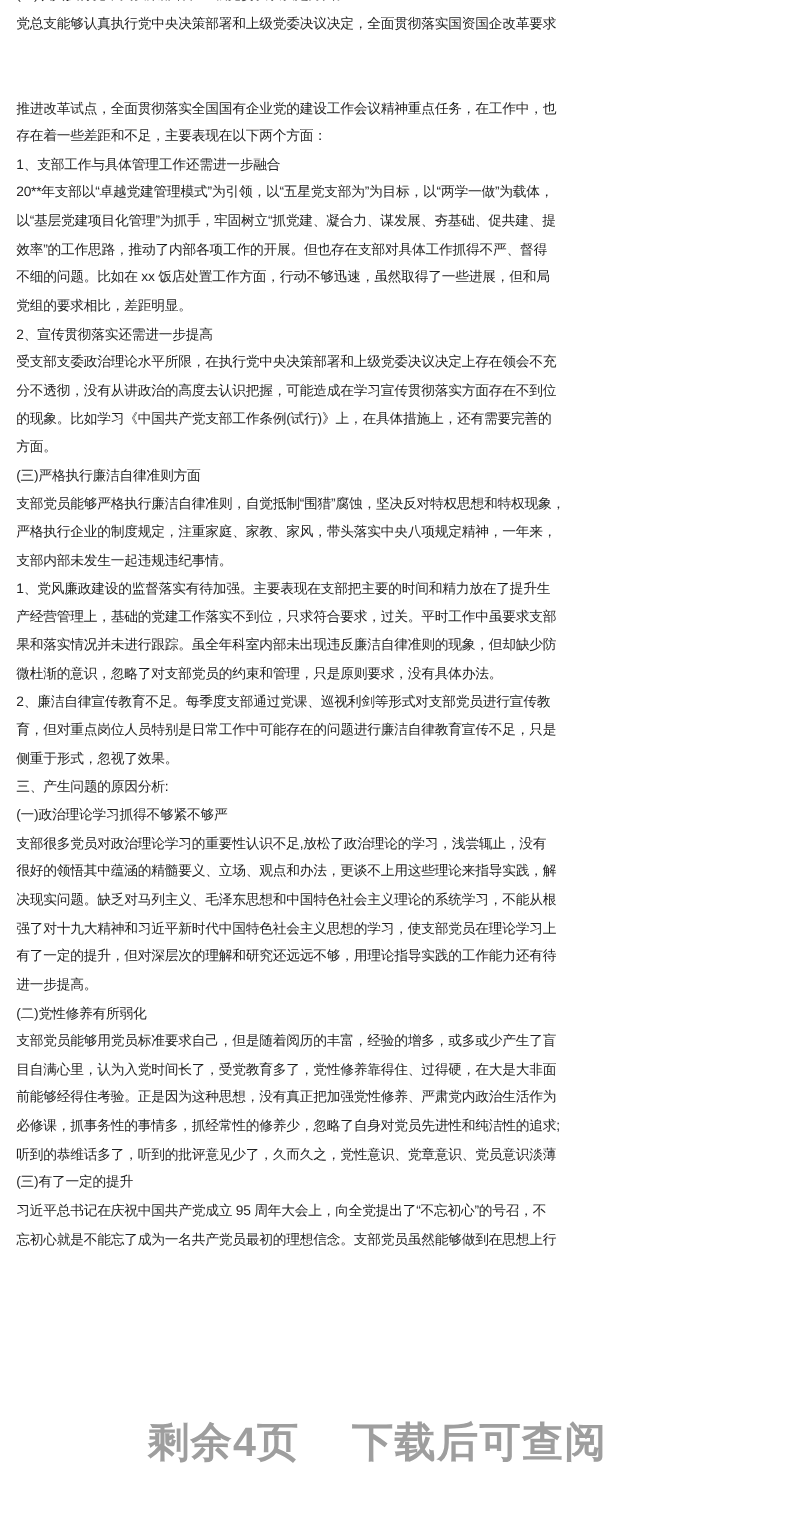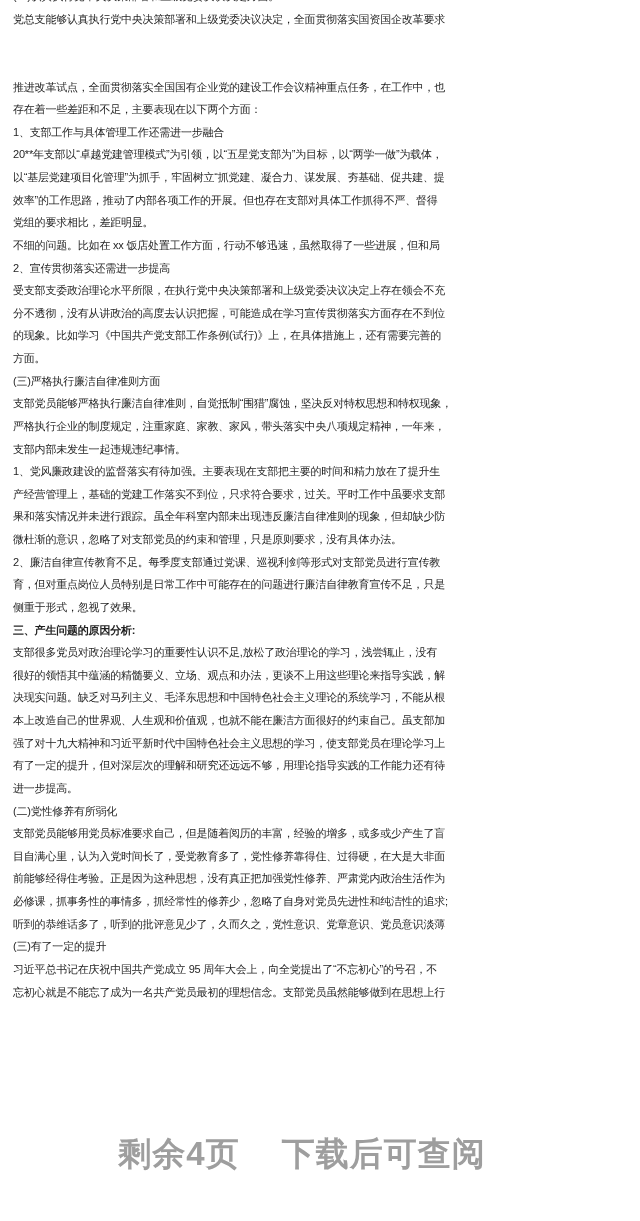--- a/index.html
+++ b/index.html
@@ -23,21 +23,21 @@
   .line {
     font-size: 11px;
     line-height: 22.63px;
     height: 22.63px;
     white-space: nowrap;
     overflow: hidden;
     color: #1f1f1f;
     letter-spacing: -0.2px;
   }
   .line.bold {
-    font-weight: bold;
+    font-weight: normal;
   }
   .footer {
     position: absolute;
     top: 1134px;
     left: 0;
     width: 604px;
     display: flex;
     justify-content: center;
     align-items: baseline;
     gap: 42px;
@@ -56,43 +56,43 @@
       <div class="line">(二)认真执行党中央决策部署和上级党委决议决定方面。</div>
       <div class="line">党总支能够认真执行党中央决策部署和上级党委决议决定，全面贯彻落实国资国企改革要求</div>
       <div class="line">&nbsp;</div>
       <div class="line">&nbsp;</div>
       <div class="line">推进改革试点，全面贯彻落实全国国有企业党的建设工作会议精神重点任务，在工作中，也</div>
       <div class="line">存在着一些差距和不足，主要表现在以下两个方面：</div>
       <div class="line">1、支部工作与具体管理工作还需进一步融合</div>
       <div class="line">20**年支部以“卓越党建管理模式”为引领，以“五星党支部为”为目标，以“两学一做”为载体，</div>
       <div class="line">以“基层党建项目化管理”为抓手，牢固树立“抓党建、凝合力、谋发展、夯基础、促共建、提</div>
       <div class="line">效率”的工作思路，推动了内部各项工作的开展。但也存在支部对具体工作抓得不严、督得</div>
+      <div class="line">不细的问题。比如在 xx 饭店处置工作方面，行动不够迅速，虽然取得了一些进展，但和局</div>
       <div class="line">党组的要求相比，差距明显。</div>
-      <div class="line">不细的问题。比如在 xx 饭店处置工作方面，行动不够迅速，虽然取得了一些进展，但和局</div>
       <div class="line">2、宣传贯彻落实还需进一步提高</div>
       <div class="line">受支部支委政治理论水平所限，在执行党中央决策部署和上级党委决议决定上存在领会不充</div>
       <div class="line">分不透彻，没有从讲政治的高度去认识把握，可能造成在学习宣传贯彻落实方面存在不到位</div>
       <div class="line">的现象。比如学习《中国共产党支部工作条例(试行)》上，在具体措施上，还有需要完善的</div>
       <div class="line">方面。</div>
       <div class="line">(三)严格执行廉洁自律准则方面</div>
       <div class="line">支部党员能够严格执行廉洁自律准则，自觉抵制“围猎”腐蚀，坚决反对特权思想和特权现象，</div>
       <div class="line">严格执行企业的制度规定，注重家庭、家教、家风，带头落实中央八项规定精神，一年来，</div>
       <div class="line">支部内部未发生一起违规违纪事情。</div>
       <div class="line">1、党风廉政建设的监督落实有待加强。主要表现在支部把主要的时间和精力放在了提升生</div>
       <div class="line">产经营管理上，基础的党建工作落实不到位，只求符合要求，过关。平时工作中虽要求支部</div>
       <div class="line">果和落实情况并未进行跟踪。虽全年科室内部未出现违反廉洁自律准则的现象，但却缺少防</div>
       <div class="line">微杜渐的意识，忽略了对支部党员的约束和管理，只是原则要求，没有具体办法。</div>
       <div class="line">2、廉洁自律宣传教育不足。每季度支部通过党课、巡视利剑等形式对支部党员进行宣传教</div>
       <div class="line">育，但对重点岗位人员特别是日常工作中可能存在的问题进行廉洁自律教育宣传不足，只是</div>
       <div class="line">侧重于形式，忽视了效果。</div>
       <div class="line bold">三、产生问题的原因分析:</div>
+      <div class="line">(一)政治理论学习抓得不够紧不够严</div>
       <div class="line">支部很多党员对政治理论学习的重要性认识不足,放松了政治理论的学习，浅尝辄止，没有</div>
       <div class="line">很好的领悟其中蕴涵的精髓要义、立场、观点和办法，更谈不上用这些理论来指导实践，解</div>
       <div class="line">决现实问题。缺乏对马列主义、毛泽东思想和中国特色社会主义理论的系统学习，不能从根</div>
-      <div class="line">本上改造自己的世界观、人生观和价值观，也就不能在廉洁方面很好的约束自己。虽支部加</div>
       <div class="line">强了对十九大精神和习近平新时代中国特色社会主义思想的学习，使支部党员在理论学习上</div>
       <div class="line">有了一定的提升，但对深层次的理解和研究还远远不够，用理论指导实践的工作能力还有待</div>
       <div class="line">进一步提高。</div>
       <div class="line">(二)党性修养有所弱化</div>
       <div class="line">支部党员能够用党员标准要求自己，但是随着阅历的丰富，经验的增多，或多或少产生了盲</div>
       <div class="line">目自满心里，认为入党时间长了，受党教育多了，党性修养靠得住、过得硬，在大是大非面</div>
       <div class="line">前能够经得住考验。正是因为这种思想，没有真正把加强党性修养、严肃党内政治生活作为</div>
       <div class="line">必修课，抓事务性的事情多，抓经常性的修养少，忽略了自身对党员先进性和纯洁性的追求;</div>
       <div class="line">听到的恭维话多了，听到的批评意见少了，久而久之，党性意识、党章意识、党员意识淡薄</div>
       <div class="line">(三)有了一定的提升</div>

